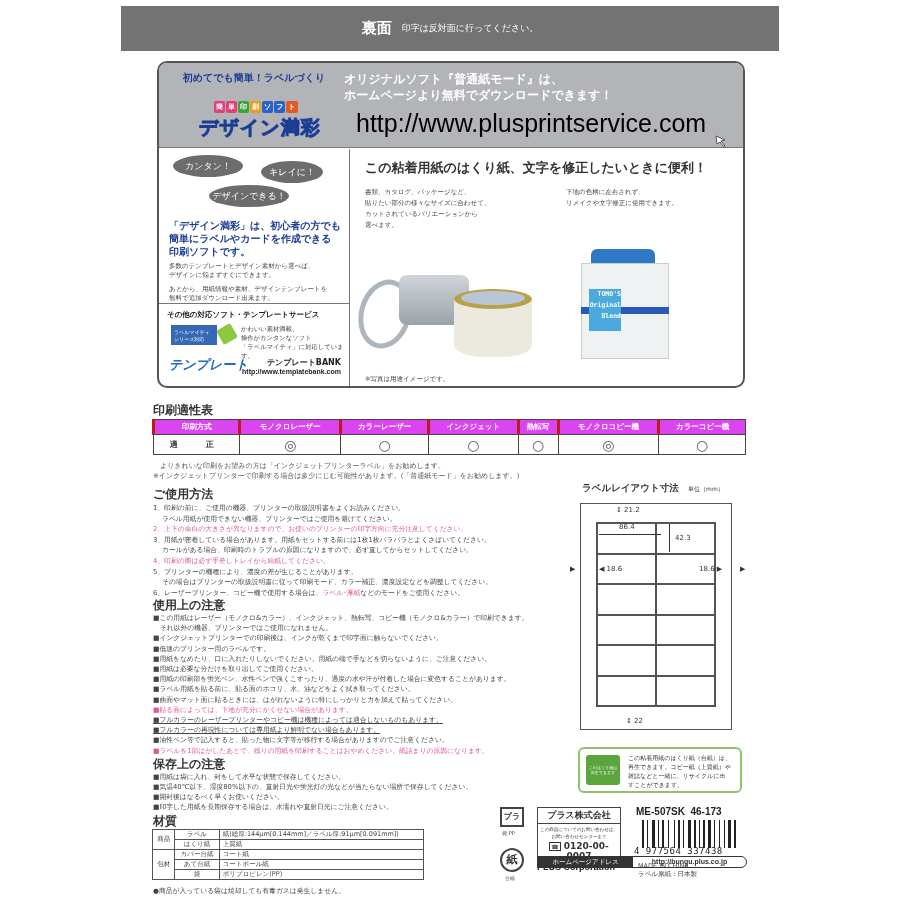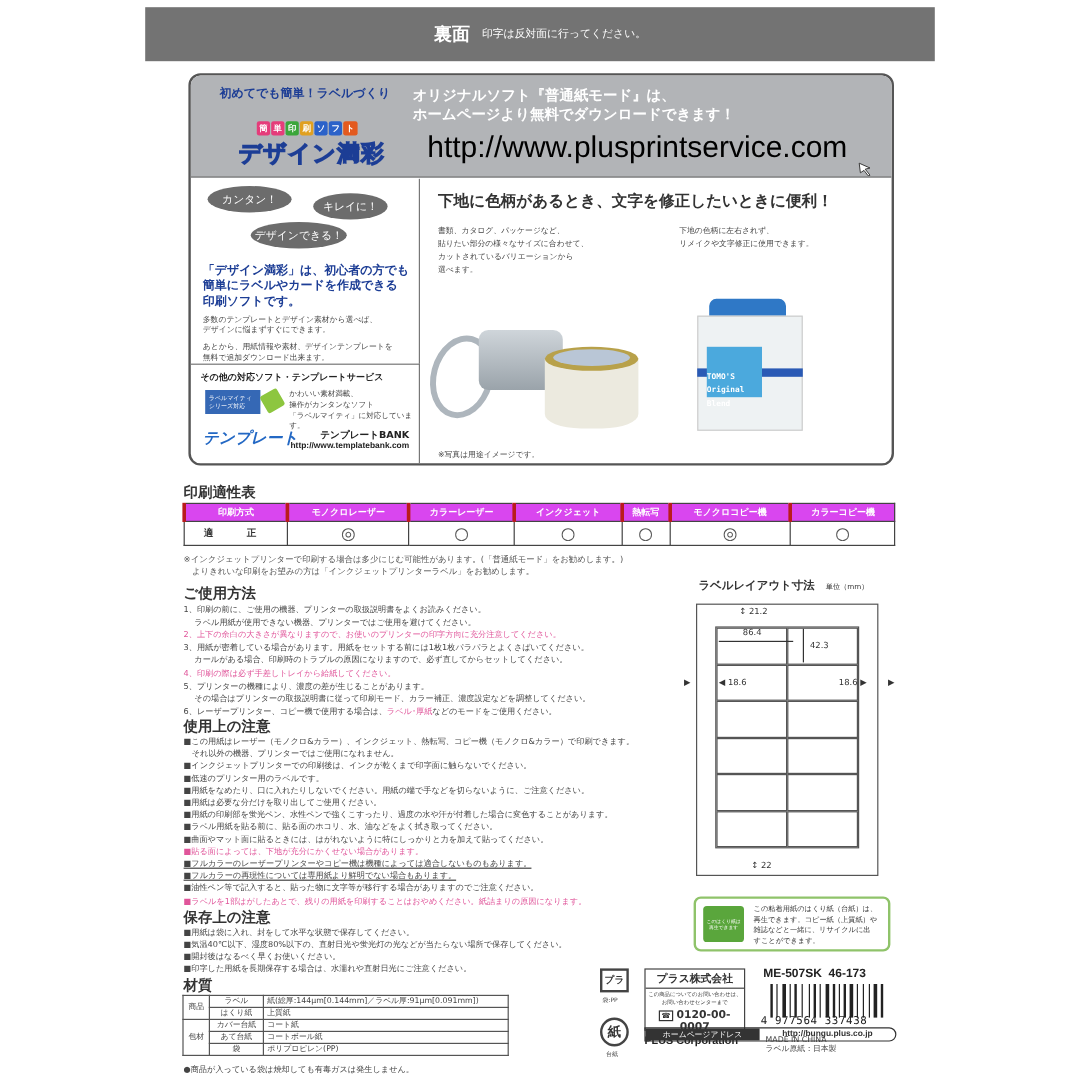--- a/index.html
+++ b/index.html
@@ -109,21 +109,21 @@
       <div>かわいい素材満載、</div>
       <div>操作がカンタンなソフト</div>
       <div>「ラベルマイティ」に対応しています。</div>
     </div>
     <div style="position:absolute;left:10px;top:52px;font-size:13px;font-weight:bold;font-style:italic;color:#2368c4">テンプレート</div>
     <div style="position:absolute;right:8px;top:53px;font-size:8px;font-weight:bold;color:#222">テンプレートBANK</div>
     <div style="position:absolute;right:8px;top:64px;font-size:7px;font-weight:bold;color:#222;font-family:'Liberation Sans',sans-serif">http://www.templatebank.com</div>
   </div>
 
   <div class="promo-right">
-    <div class="pr-head">下地に色柄があるとき、文字を修正したいときに便利！</div>
+    <div class="pr-head">この粘着用紙のはくり紙、文字を修正したいときに便利！</div>
     <div class="pr-c1">
       <div>書類、カタログ、パッケージなど、</div>
       <div>貼りたい部分の様々なサイズに合わせて、</div>
       <div>カットされているバリエーションから</div>
       <div>選べます。</div>
     </div>
     <div class="pr-c2">
       <div>下地の色柄に左右されず、</div>
       <div>リメイクや文字修正に使用できます。</div>
     </div>
@@ -133,21 +133,21 @@
       <div style="position:absolute;left:40px;top:8px;width:70px;height:50px;background:linear-gradient(#cfd5da,#9aa3aa);border-radius:8px"></div>
       <div style="position:absolute;left:95px;top:32px;width:78px;height:58px;background:#eceadf;border-radius:0 0 30px 30px/0 0 12px 12px"></div>
       <div style="position:absolute;left:95px;top:22px;width:78px;height:20px;background:#b8a14a;border-radius:50%"></div>
       <div style="position:absolute;left:102px;top:24px;width:64px;height:14px;background:#b9c6d6;border-radius:50%"></div>
     </div>
 
     <div style="position:absolute;left:230px;top:100px;width:90px;height:110px">
       <div style="position:absolute;left:10px;top:0;width:64px;height:22px;background:#2f78c6;border-radius:6px"></div>
       <div style="position:absolute;left:0;top:14px;width:88px;height:96px;background:#eef2f3;border:1px solid #ccc"></div>
       <div style="position:absolute;left:0;top:58px;width:88px;height:7px;background:#2a5ab5"></div>
-      <div style="position:absolute;left:8px;top:40px;width:46px;height:42px;background:#4ba9dd;color:#fff;font-size:6.5px;font-weight:bold;line-height:11px;text-align:left;padding-top:20px;font-family:'DejaVu Sans Mono',monospace">
+      <div style="position:absolute;left:8px;top:40px;width:32px;height:42px;background:#4ba9dd;color:#fff;font-size:6.5px;font-weight:bold;line-height:11px;text-align:right;padding-top:0;font-family:'DejaVu Sans Mono',monospace">
         <div>TOMO'S</div>
         <div>Original</div>
         <div>Blend</div>
       </div>
     </div>
     <div style="position:absolute;left:14px;top:226px;font-size:6.5px;color:#444">※写真は用途イメージです。</div>
   </div>
 </div>
 
 <div class="abs sec-title" style="left:153px;top:402px">印刷適性表</div>
@@ -167,22 +167,22 @@
     <td>◎</td>
     <td>○</td>
     <td>○</td>
     <td>○</td>
     <td>◎</td>
     <td>○</td>
   </tr>
 </tbody>
   </table>
 <div class="abs note" style="left:153px;top:461px">
+  <div>　よりきれいな印刷をお望みの方は「インクジェットプリンターラベル」をお勧めします。</div>
   <div>※インクジェットプリンターで印刷する場合は多少にじむ可能性があります。(「普通紙モード」をお勧めします。)</div>
-  <div>　よりきれいな印刷をお望みの方は「インクジェットプリンターラベル」をお勧めします。</div>
 </div>
 
 <div class="abs sec-title" style="left:153px;top:486px">ご使用方法</div>
 <div class="abs list" id="usage-list" style="left:153px;top:503px;width:420px">
     <div>1、印刷の前に、ご使用の機器、プリンターの取扱説明書をよくお読みください。</div>
     <div>　 ラベル用紙が使用できない機器、プリンターではご使用を避けてください。</div>
     <div class="pink">2、上下の余白の大きさが異なりますので、お使いのプリンターの印字方向に充分注意してください。</div>
     <div>3、用紙が密着している場合があります。用紙をセットする前には1枚1枚パラパラとよくさばいてください。</div>
     <div>　 カールがある場合、印刷時のトラブルの原因になりますので、必ず直してからセットしてください。</div>
     <div class="pink">4、印刷の際は必ず手差しトレイから給紙してください。</div>

